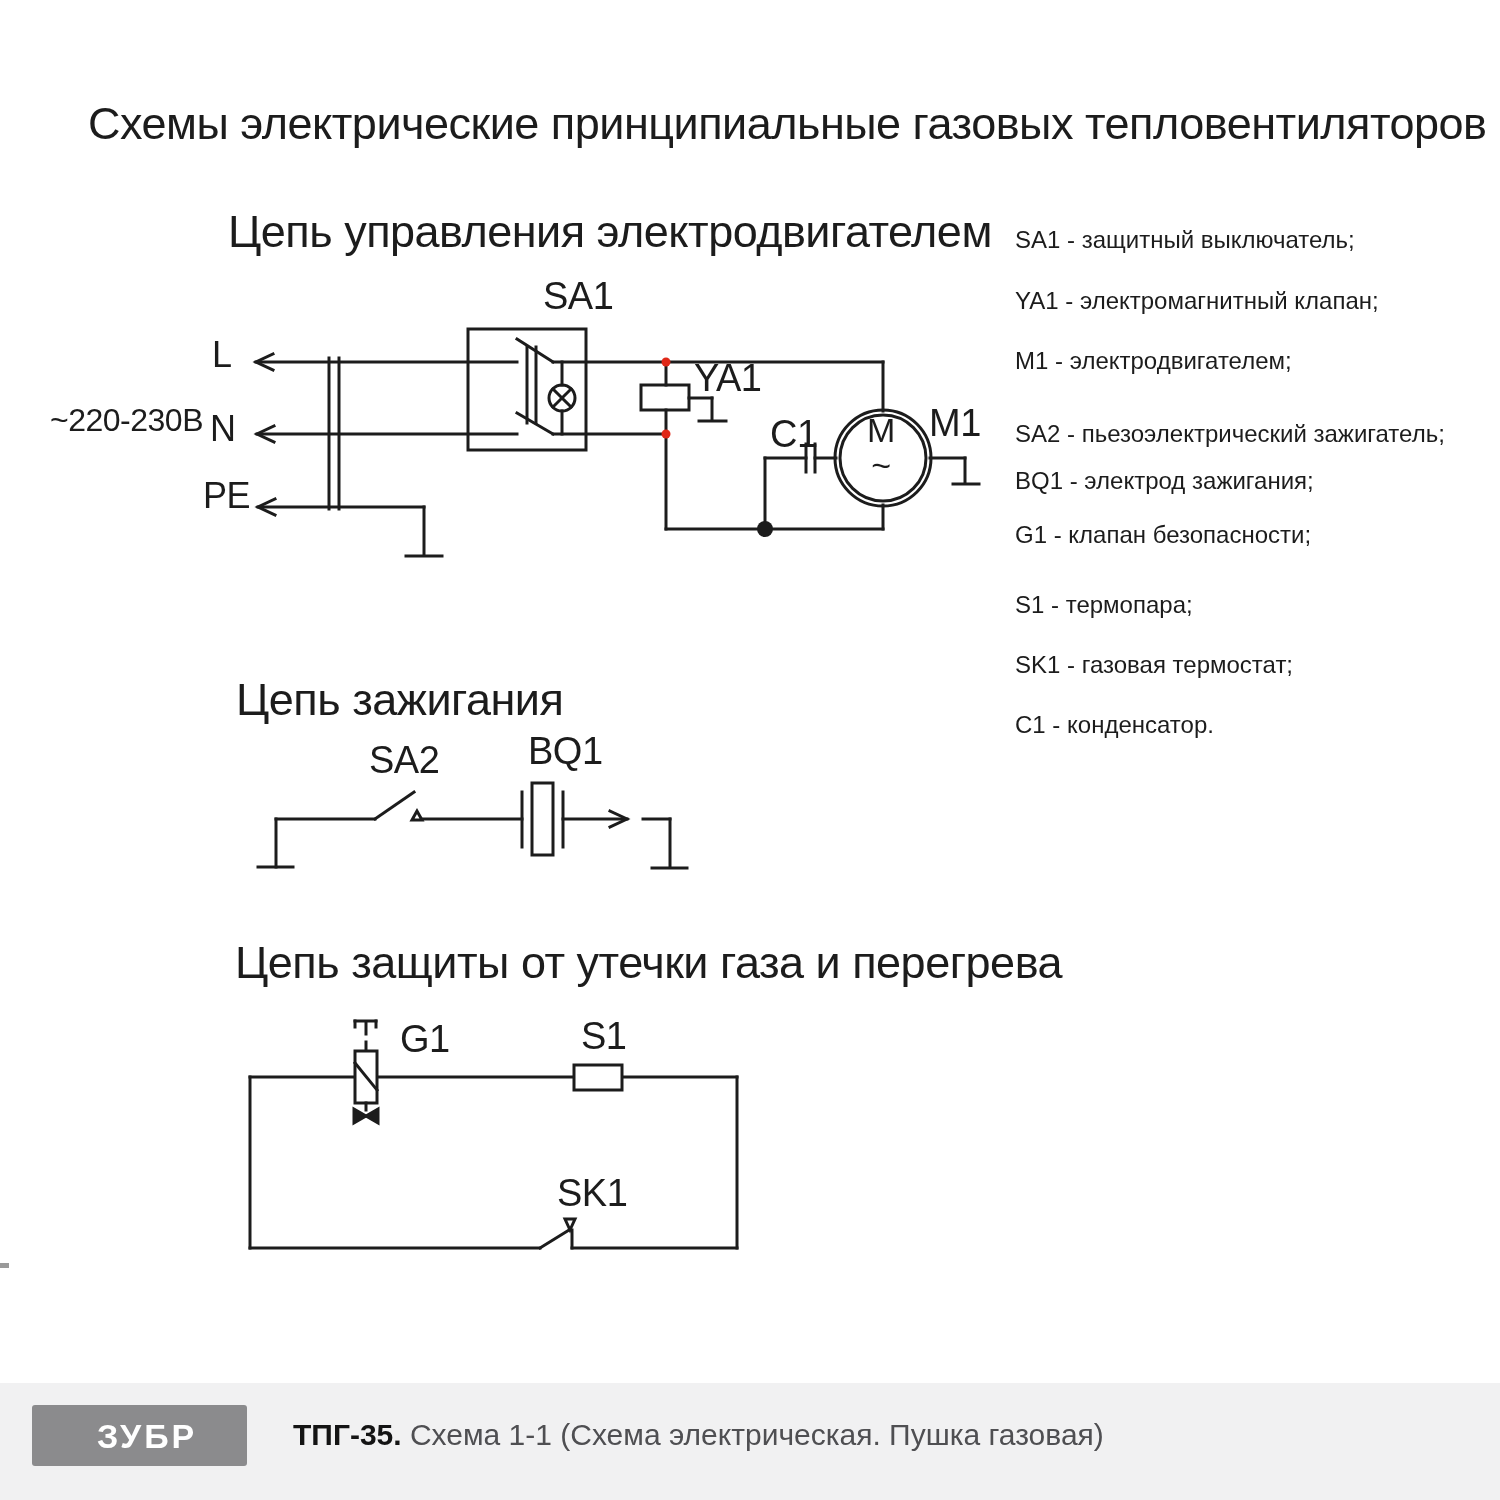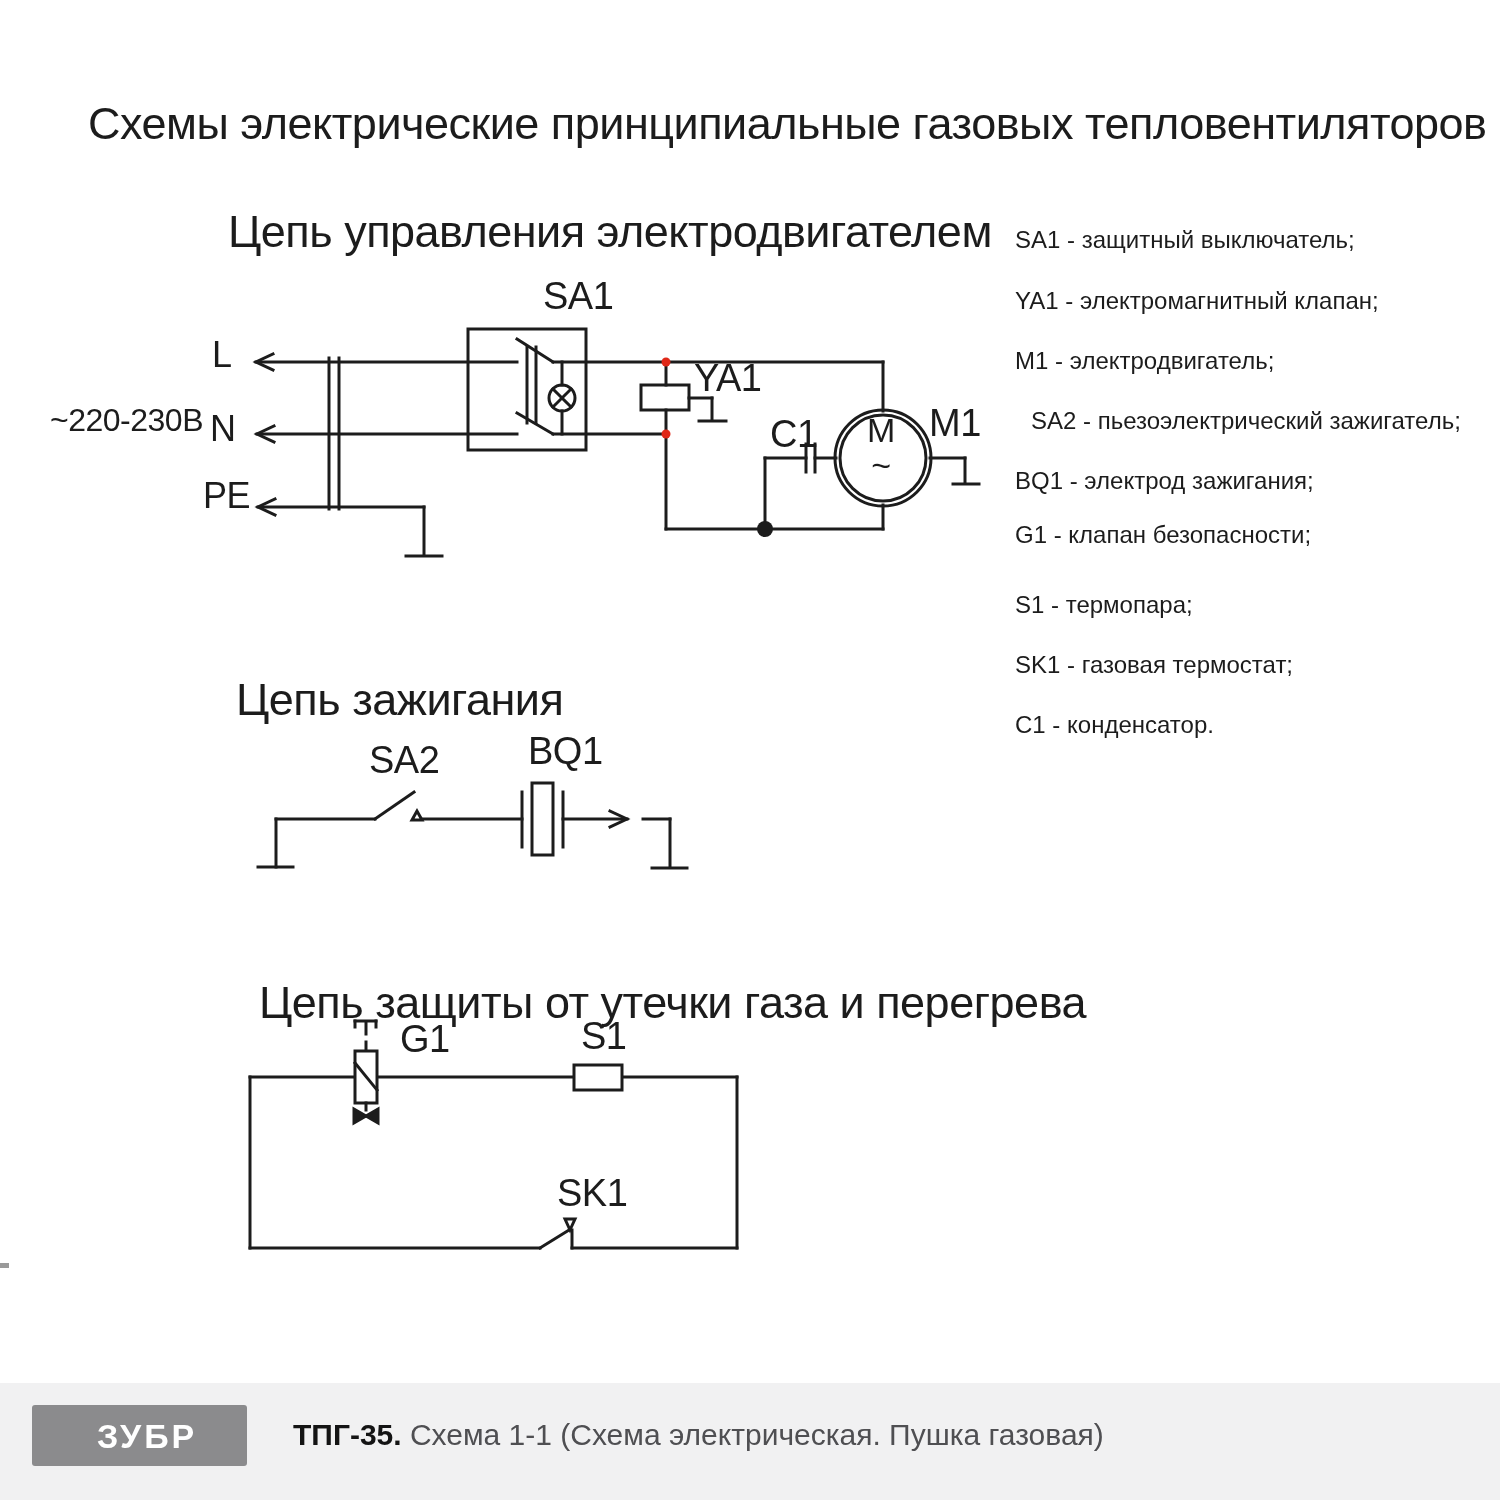--- a/index.html
+++ b/index.html
@@ -176,29 +176,29 @@
   <div class="lbl comp" style="left:694px;top:359px;">YA1</div>
   <div class="lbl comp" style="left:770px;top:415px;">C1</div>
   <div class="lbl comp" style="left:929px;top:404px;">M1</div>
   <div class="lbl motor-letter" style="left:863px;top:413px;">M</div>
   <div class="lbl motor-letter" style="left:863px;top:448px;">~</div>
 
   <div class="lbl title" style="left:236px;top:677px;">Цепь зажигания</div>
   <div class="lbl comp" style="left:369px;top:741px;">SA2</div>
   <div class="lbl comp" style="left:528px;top:732px;">BQ1</div>
 
-  <div class="lbl title" style="left:235px;top:980px;margin-left:24px;">Цепь защиты от утечки газа и перегрева</div>
+  <div class="lbl title" style="left:235px;top:940px;">Цепь защиты от утечки газа и перегрева</div>
   <div class="lbl comp" style="left:400px;top:1020px;">G1</div>
   <div class="lbl comp" style="left:581px;top:1017px;">S1</div>
   <div class="lbl comp" style="left:557px;top:1174px;">SK1</div>
 
   <div class="legend-item" style="top:228px;">SA1 - защитный выключатель;</div>
   <div class="legend-item" style="top:289px;">YA1 - электромагнитный клапан;</div>
-  <div class="legend-item" style="top:349px;">M1 - электродвигатель;</div>
-  <div class="legend-item" style="top:409px;margin-left:16px;">SA2 - пьезоэлектрический зажигатель;</div>
+  <div class="legend-item" style="top:349px;">M1 - электродвигателем;</div>
+  <div class="legend-item" style="top:422px;">SA2 - пьезоэлектрический зажигатель;</div>
   <div class="legend-item" style="top:469px;">BQ1 - электрод зажигания;</div>
   <div class="legend-item" style="top:523px;">G1 - клапан безопасности;</div>
   <div class="legend-item" style="top:593px;">S1 - термопара;</div>
   <div class="legend-item" style="top:653px;">SK1 - газовая термостат;</div>
   <div class="legend-item" style="top:713px;">C1 - конденсатор.</div>
 
   <div class="edge-dash"></div>
 
   <div class="footer-band"></div>
   <div class="logo-box"></div>

